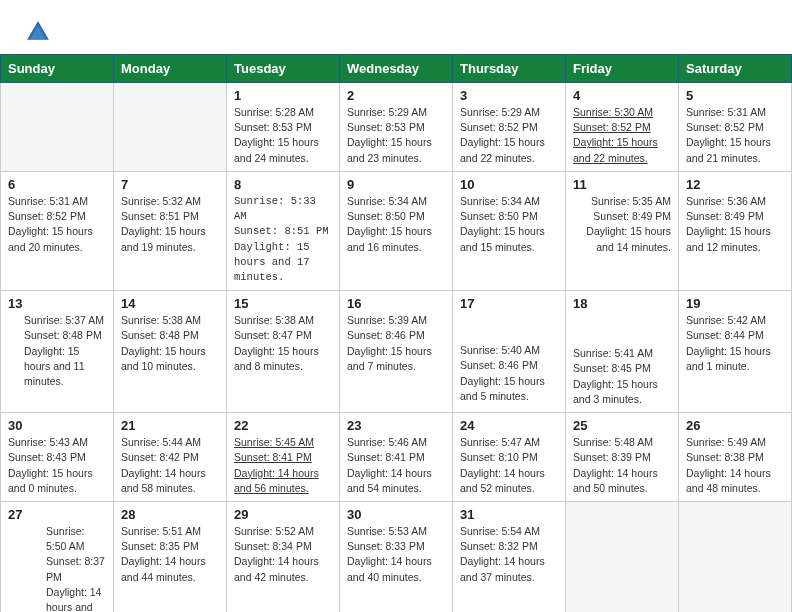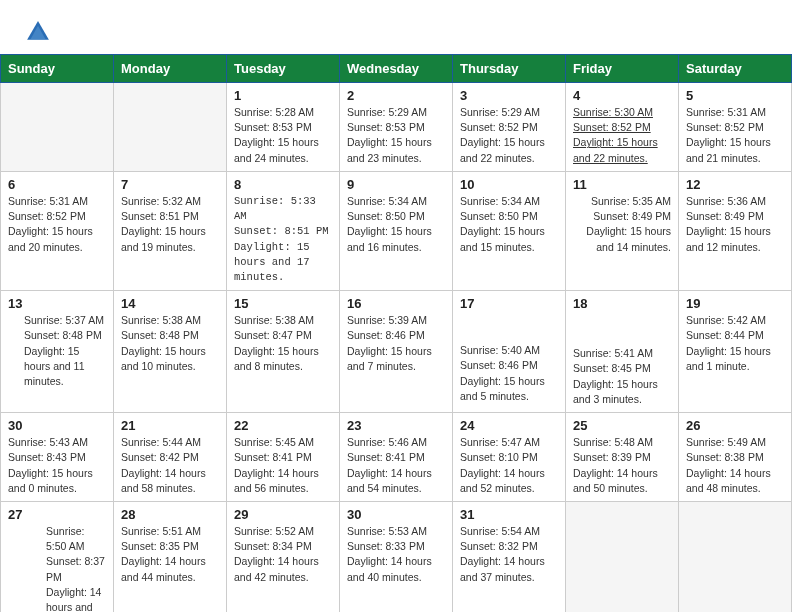--- a/index.html
+++ b/index.html
@@ -259,21 +259,21 @@
 Daylight: 15 hours and 0 minutes.</div>
         </td>
         <td>
           <span class="day-num">21</span>
           <div class="day-info" style="white-space: pre-line;">Sunrise: 5:44 AM
 Sunset: 8:42 PM
 Daylight: 14 hours and 58 minutes.</div>
         </td>
         <td>
           <span class="day-num">22</span>
-          <div class="day-info" style="white-space: pre-line;">Sunrise: 5:45 AM
+          <div class="day-info" style="white-space: pre-line; text-decoration: underline;">Sunrise: 5:45 AM
 Sunset: 8:41 PM
 Daylight: 14 hours and 56 minutes.</div>
         </td>
         <td>
           <span class="day-num">23</span>
           <div class="day-info" style="white-space: pre-line;">Sunrise: 5:46 AM
 Sunset: 8:41 PM
 Daylight: 14 hours and 54 minutes.</div>
         </td>
         <td>

